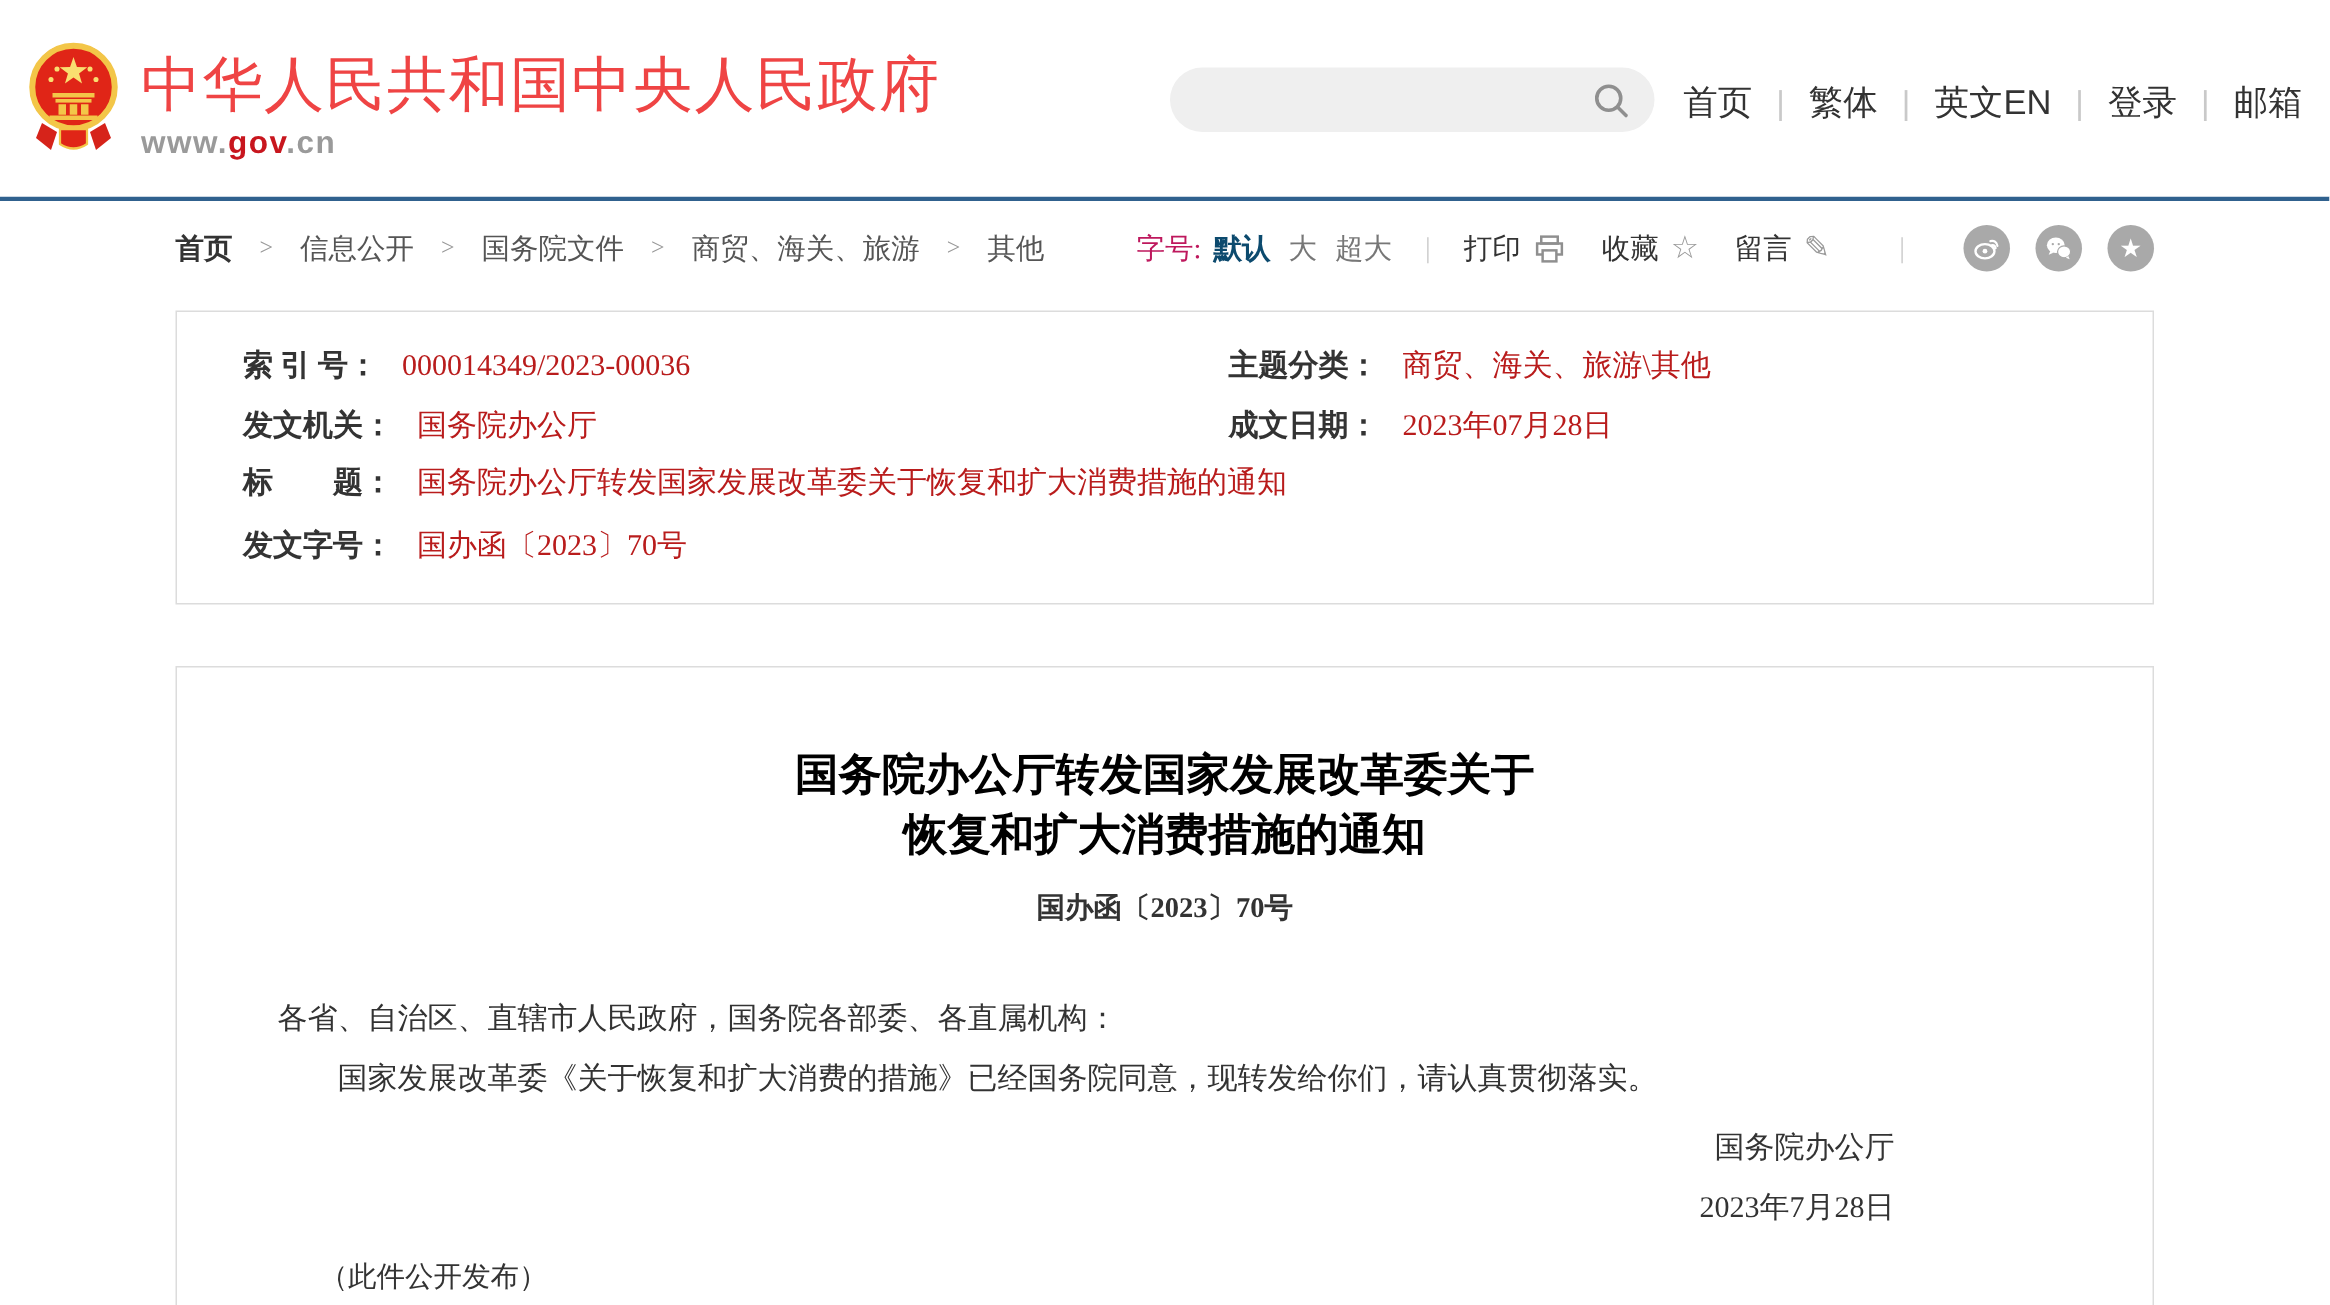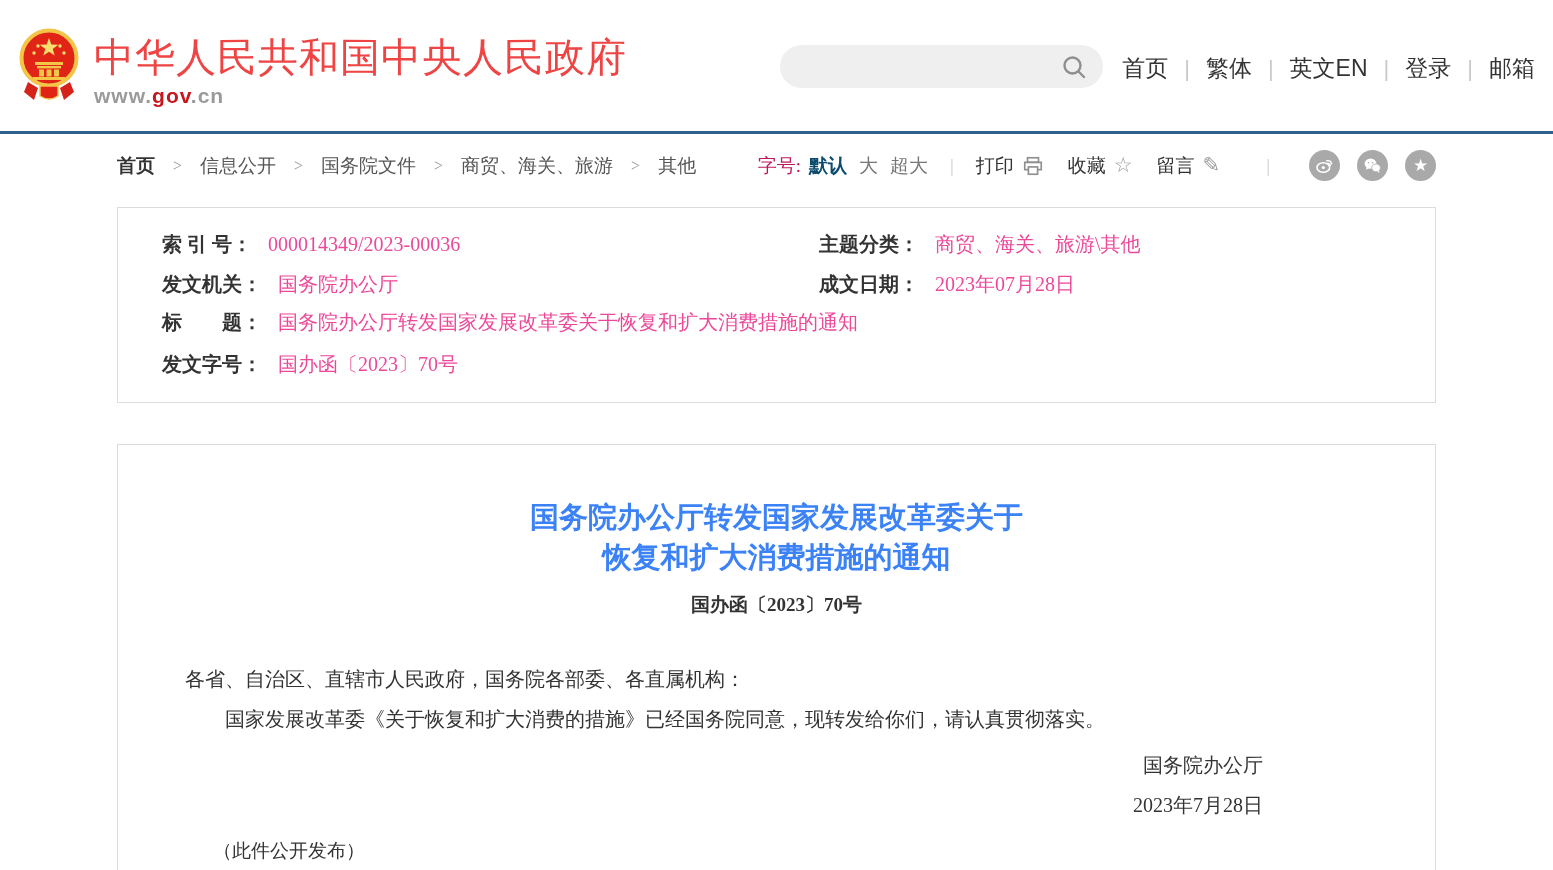--- a/index.html
+++ b/index.html
@@ -49,26 +49,26 @@
   .share-circle svg { display:block; }
   .share-star { color:#fff; font-size:17px; line-height:17px; }
 
   
   .meta-box { width:1319px; margin:10px auto 0; border:1px solid #dcdcdc; background:#fff;
     padding:16px 40px 18px 44px; font-family:"Liberation Serif","DejaVu Serif",serif; font-size:20px; }
   .meta-grid { display:grid; grid-template-columns:657px 1fr; }
   .meta-cell { display:flex; line-height:40px; }
   .meta-cell.span2 { grid-column:1 / span 2;font-family:Liberation Mono, monospace; }
   .meta-label { font-weight:bold; color:#333; white-space:pre; }
-  .meta-value { color:#ec4899; margin-left:16px; white-space:nowrap; }
+  .meta-value { color:#b91c1c; margin-left:16px; white-space:nowrap; }
 
   
   .doc-box { width:1319px; margin:41px auto 0; border:1px solid #dcdcdc; background:#fff;
     height:600px; padding-top:52px; font-family:"Liberation Serif","DejaVu Serif",serif; color:#333; }
-  .doc-title { text-align:center; font-size:29px; font-weight:bold; color:#3b82f6; line-height:40px; }
+  .doc-title { text-align:center; font-size:29px; font-weight:bold; color:#000000; line-height:40px; }
   .doc-number { text-align:center; font-size:19px; font-weight:600; color:#333; margin-top:15px; }
   .doc-salutation { margin-top:47px; padding:0 80px 0 67px; font-size:20px; line-height:29px; }
   .doc-body { margin-top:11px; padding:0 80px 0 67px; font-size:20px; line-height:29px; text-indent:2em; }
   .doc-sign { text-align:right; padding-right:172px; font-size:20px; line-height:40px; margin-top:11px; }
   .doc-footnote { margin-top:13px; padding-left:95px; font-size:19px; }
 </style>
 </head>
 <body>
 
 <div class="header">

